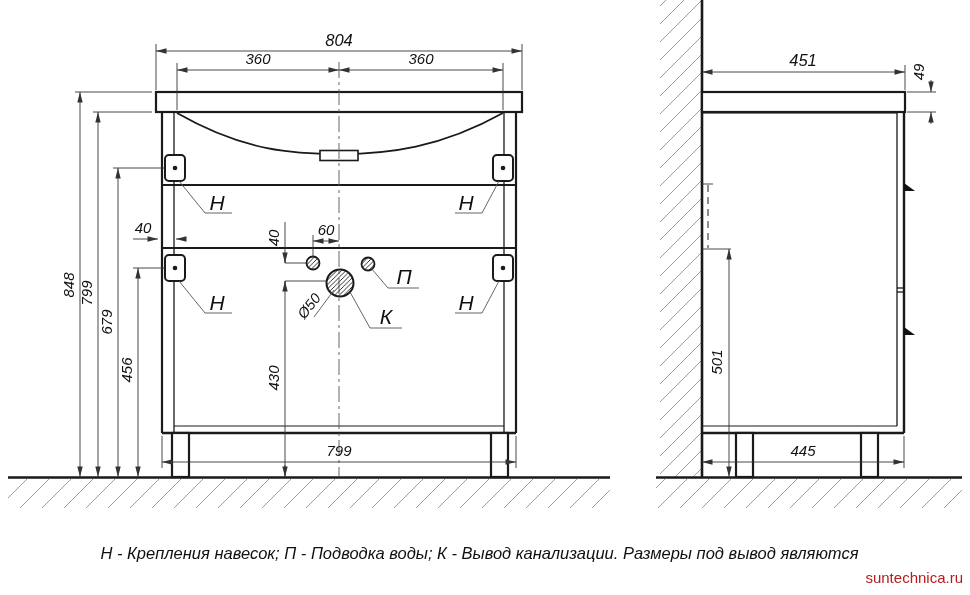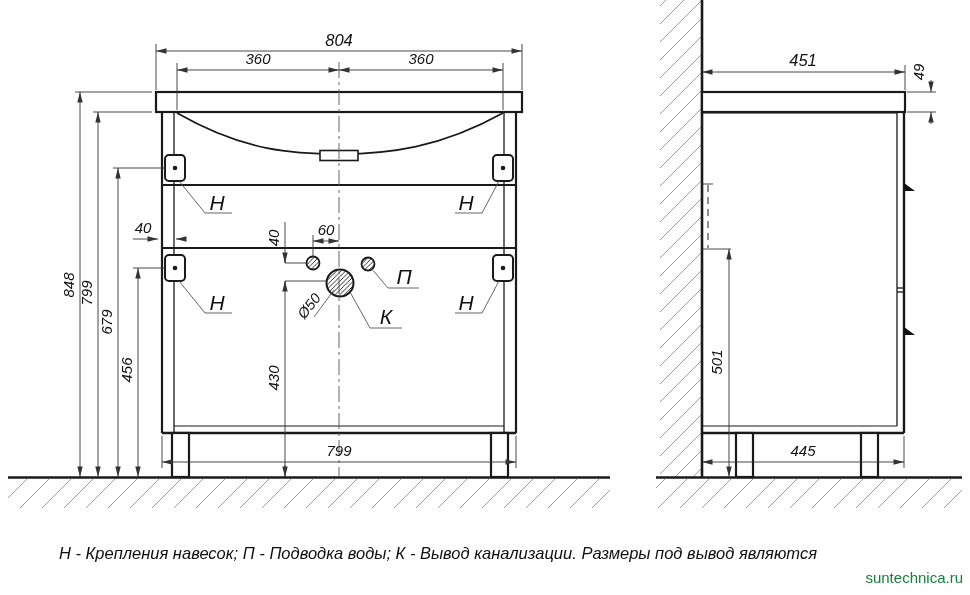--- a/index.html
+++ b/index.html
@@ -5,22 +5,22 @@
   html,body{margin:0;padding:0;background:#fff;}
   .page{position:relative;width:970px;height:595px;background:#ffffff;overflow:hidden;
         font-family:"Liberation Sans",sans-serif;}
   svg text{font-family:"Liberation Sans",sans-serif;font-style:italic;fill:#111;}
   .dimtxt{font-size:15px;text-anchor:middle;}
   .dimlg{font-size:16.5px;}
   .lbl{font-size:21px;text-anchor:middle;}
   .diag{font-size:14.5px;text-anchor:middle;}
   .legend{position:absolute;left:50px;top:541px;width:850px;color:#101010;
           font-style:italic;font-size:16.5px;line-height:25px;}
-  .legend .l1{text-indent:9px;}
-  .watermark{position:absolute;right:7px;top:569px;color:#15803d;font-size:15px;font-style:normal;}
+  .legend .l1{text-indent:9px;text-align:center;}
+  .watermark{position:absolute;right:7px;top:569px;color:#b91c1c;font-size:15px;font-style:normal;}
 </style>
 </head>
 <body>
 
 <div class="page">
 <svg width="970" height="535" viewBox="0 0 970 535">
   <defs>
     <marker id="arr" markerUnits="userSpaceOnUse" markerWidth="12" markerHeight="8" refX="11" refY="4" orient="auto-start-reverse">
       <path d="M11,4 L0.5,1.3 L0.5,6.7 Z" fill="#333"></path>
     </marker>

